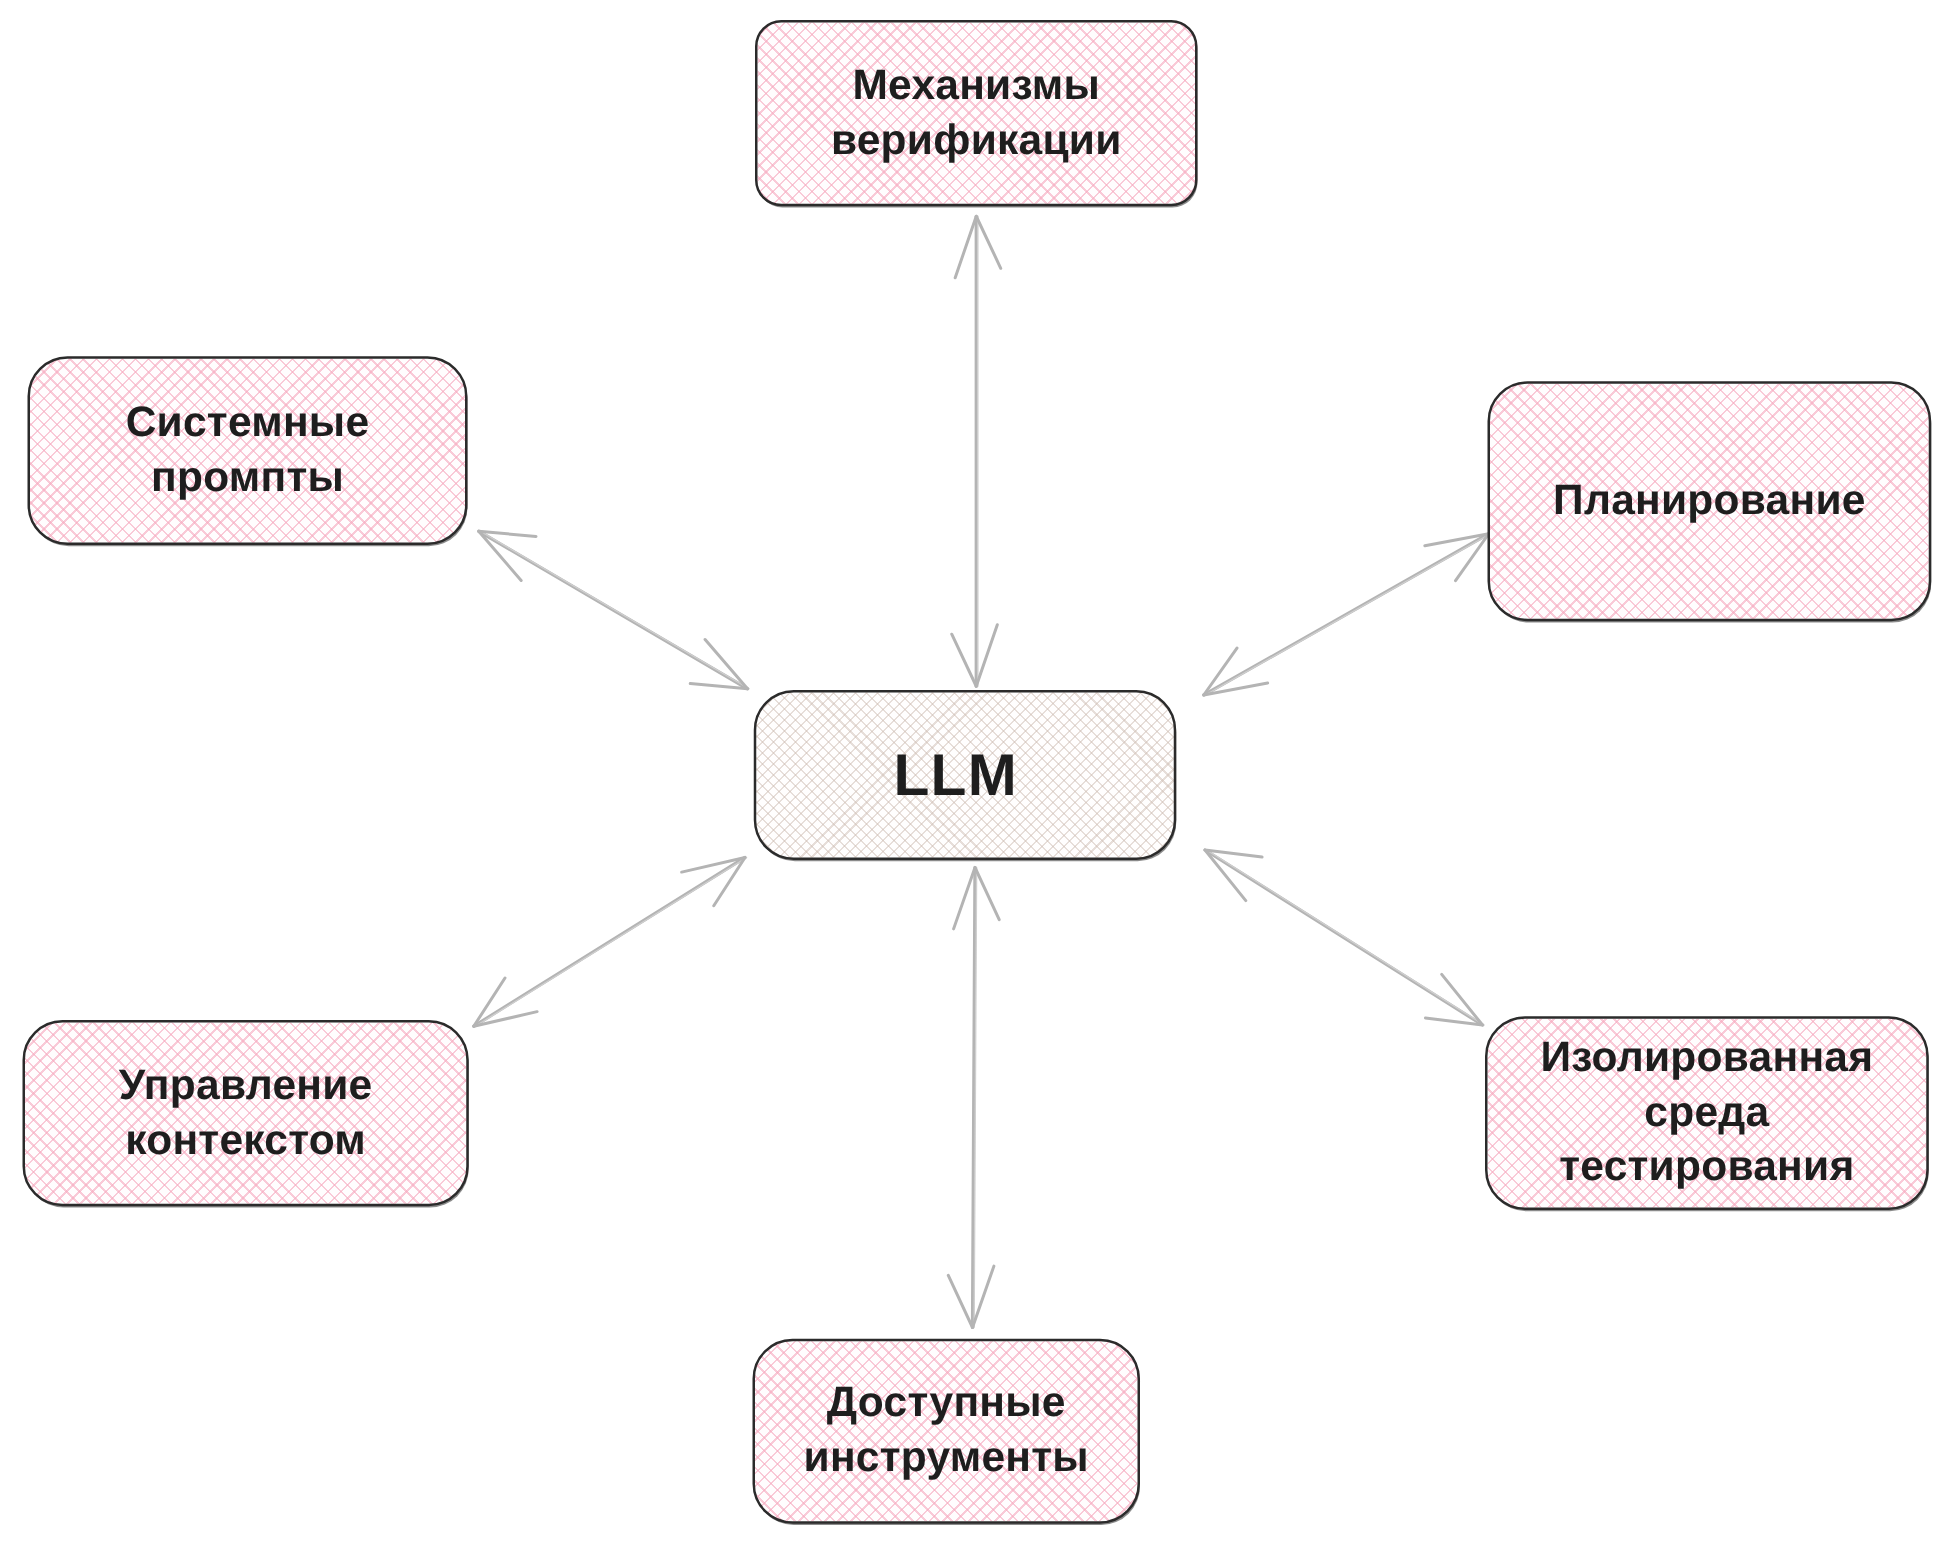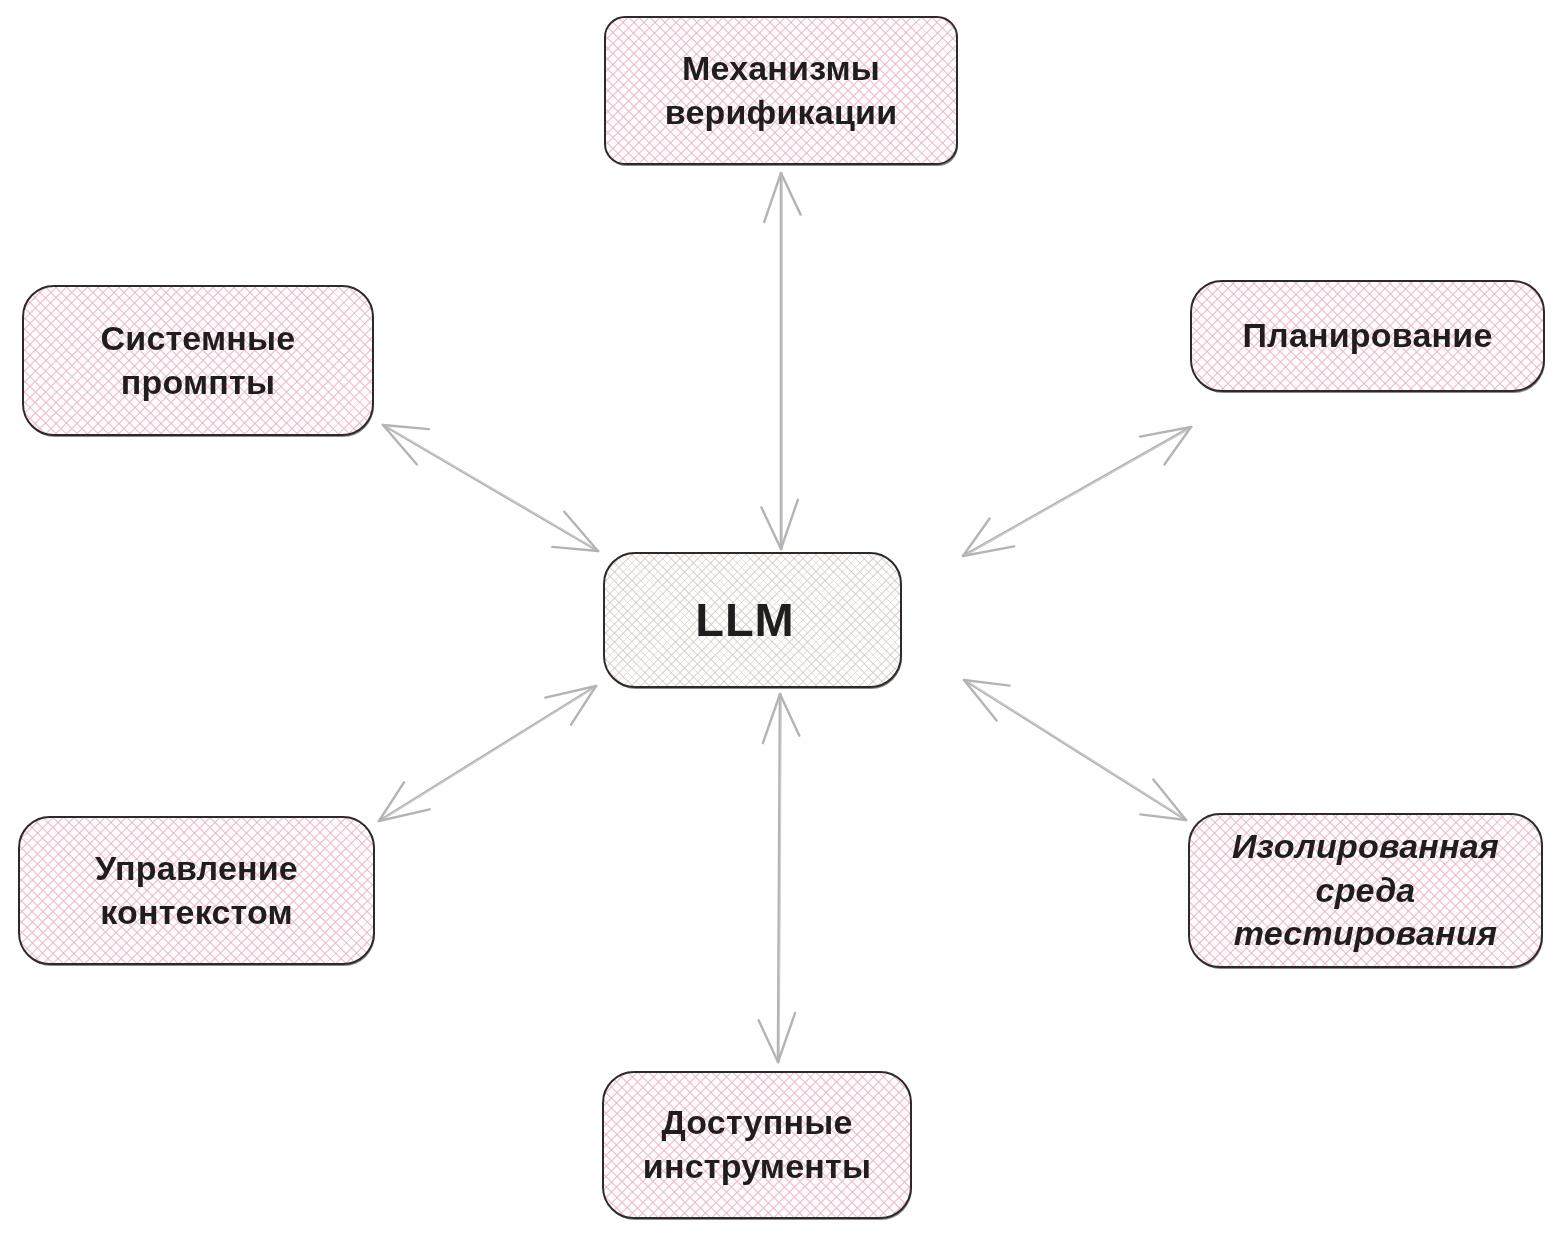--- a/index.html
+++ b/index.html
@@ -49,24 +49,24 @@
       repeating-linear-gradient(45deg,  rgba(205,188,178,0.48) 0 1.2px, rgba(255,255,255,0) 1.2px 6.2px),
       repeating-linear-gradient(135deg, rgba(205,188,178,0.48) 0 1.2px, rgba(255,255,255,0) 1.2px 6.2px),
       #fffefe;
     font-size: 47px;
     font-weight: 600;
     letter-spacing: 1px;
   }
   
   #node-verification      { left: 604px;  top: 16px;   width: 354px; height: 149px; border-radius: 21px; }
   #node-system-prompts    { left: 22px;   top: 285px;  width: 352px; height: 151px; }
-  #node-planning          { left: 1190px; top: 280px;  width: 355px; height: 112px; justify-content: center; }
-  #node-llm               { left: 603px;  top: 552px;  width: 299px; height: 136px; padding-left: 11px; }
+  #node-planning          { left: 1190px; top: 305px;  width: 355px; height: 192px; justify-content: center; }
+  #node-llm               { left: 603px;  top: 552px;  width: 338px; height: 136px; padding-left: 11px; }
   #node-context-management{ left: 18px;   top: 816px;  width: 357px; height: 149px; justify-content: flex-end; }
-  #node-isolated-testing  { left: 1188px; top: 813px;  width: 355px; height: 155px; padding: 16px 34px; font-style: italic; }
+  #node-isolated-testing  { left: 1188px; top: 813px;  width: 355px; height: 155px; padding: 16px 34px; }
   #node-tools             { left: 602px;  top: 1071px; width: 310px; height: 148px; }
 </style>
 </head>
 <body>
 
 <div id="canvas">
 
   <svg id="arrows-layer" viewBox="0 0 1560 1239" xmlns="http://www.w3.org/2000/svg">
       <g fill="none" stroke="#b4b4b4" stroke-linecap="round">
         <path d="M 781 549 L 781 173" stroke-width="2.6"></path>

